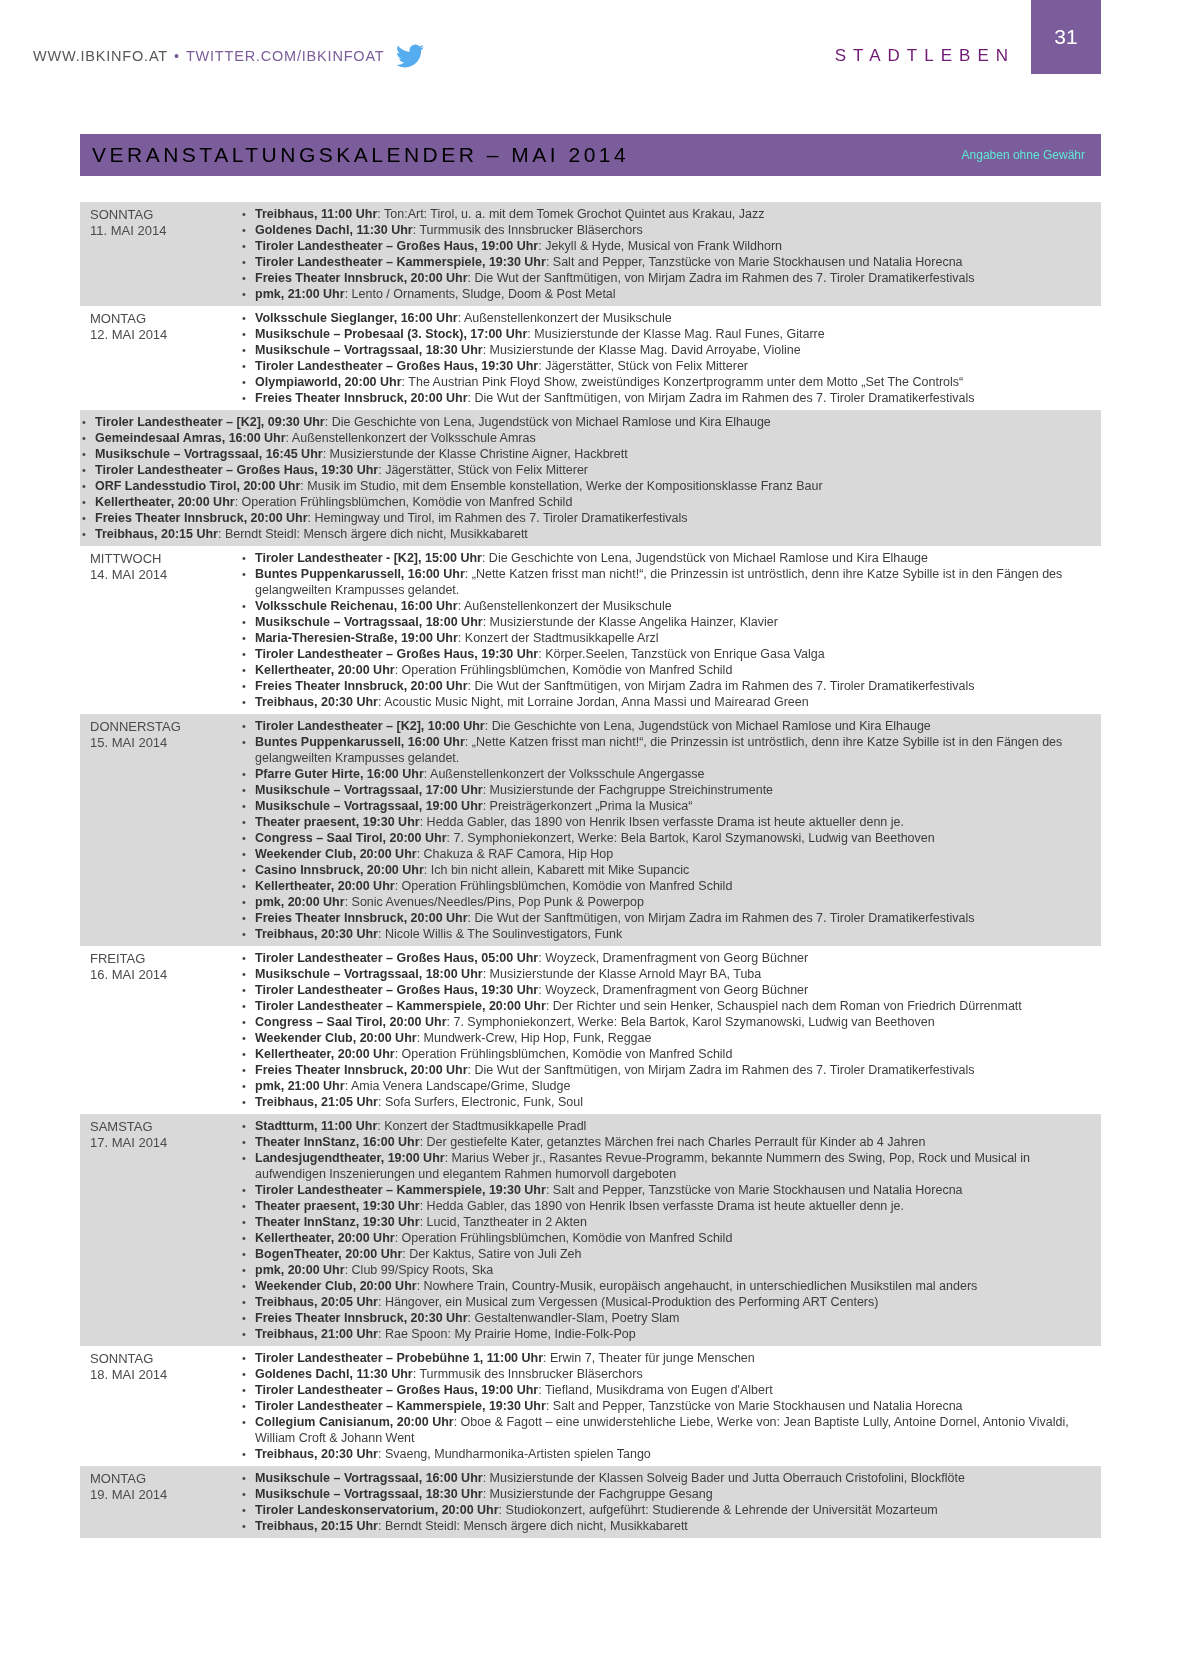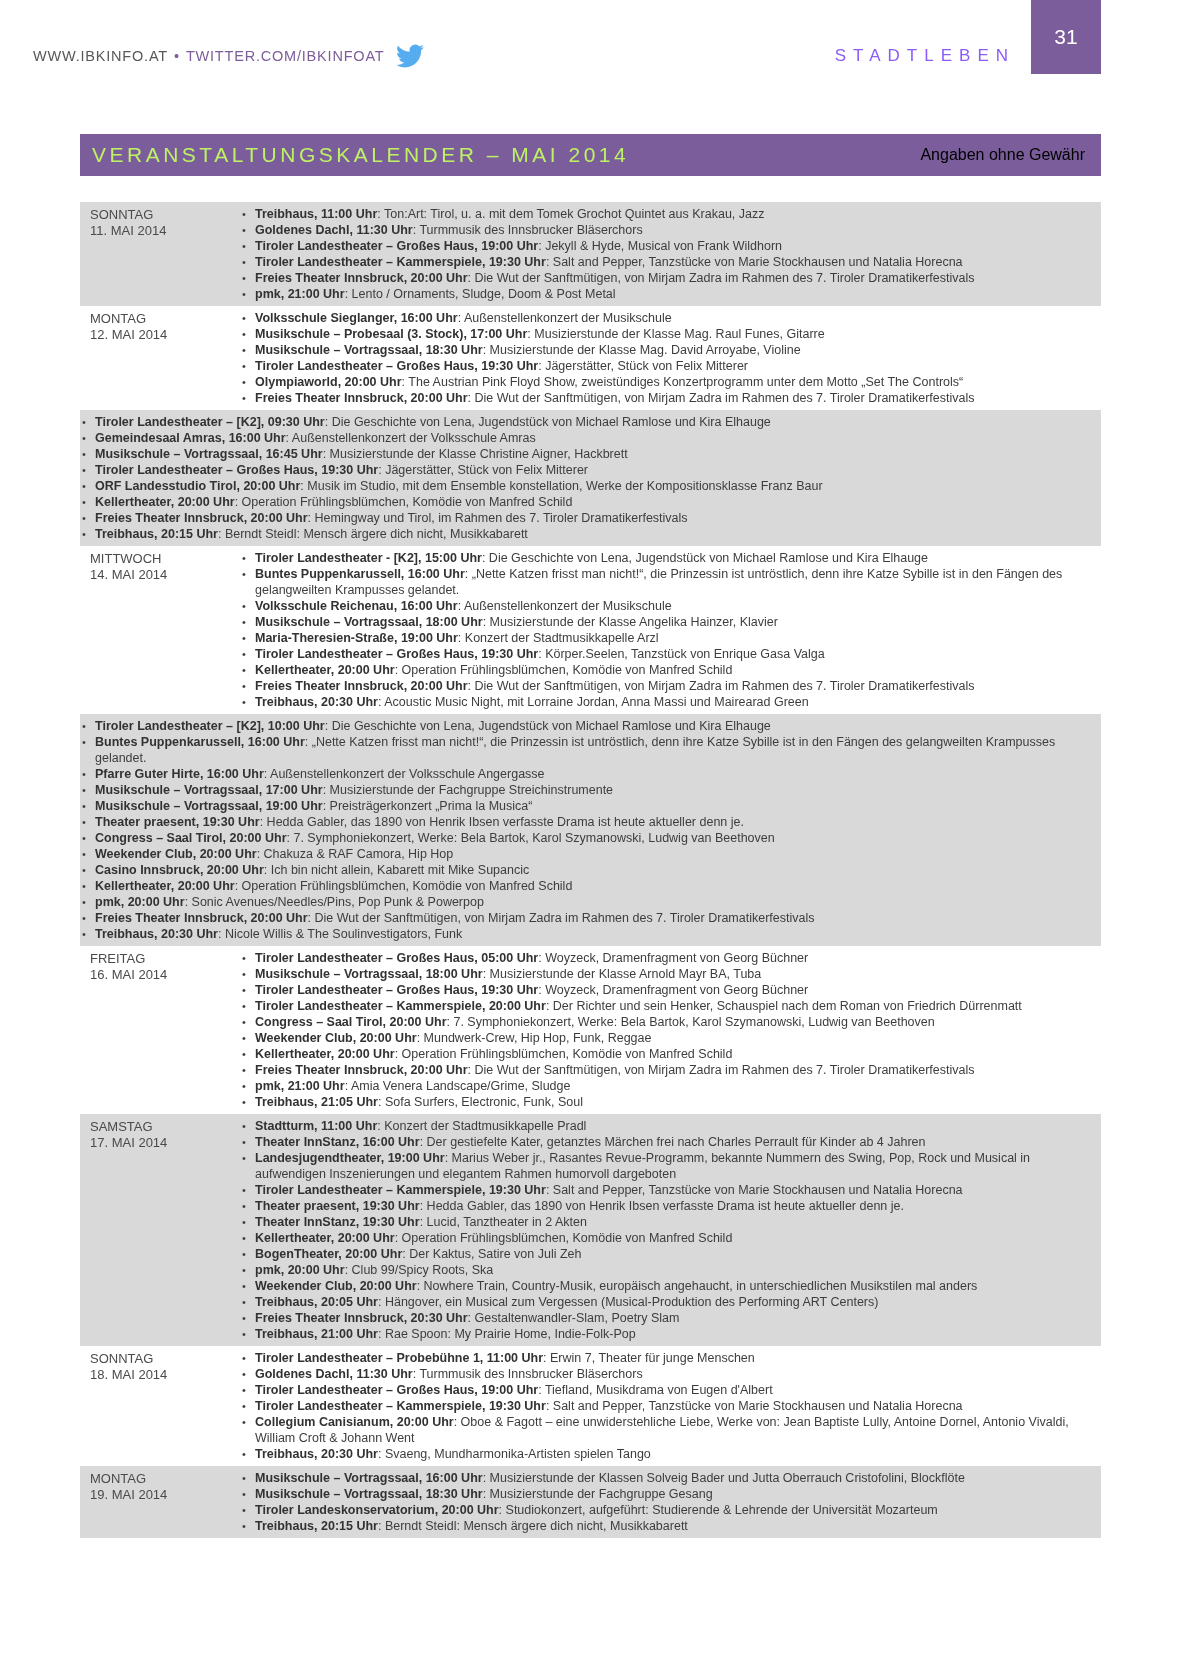--- a/index.html
+++ b/index.html
@@ -33,21 +33,21 @@
   .header-left .purple { color: var(--purple, #7b5d9b); }
   .twitter-icon { width: 28px; height: 28px; margin-left: 12px; }
   .twitter-icon path { fill: var(--twitter_blue, #55acee); }
 
   .section-title {
     position: absolute;
     right: 166px;
     top: 46px;
     font-size: 17px;
     letter-spacing: 7px;
-    color: #8b5cf6;
+    color: #701a75;
     white-space: nowrap;
   }
 
   .page-number-box {
     position: absolute;
     top: 0;
     right: 80px;
     width: 70px;
     height: 74px;
     background: var(--purple, #7b5d9b);
@@ -62,27 +62,27 @@
   .banner {
     margin: 0 80px;
     height: 42px;
     background: var(--purple, #7b5d9b);
     display: flex;
     align-items: center;
     justify-content: space-between;
     padding: 0 16px 0 12px;
   }
   .banner-title {
-    color: #bef264;
+    color: #000000;
     font-size: 21px;
     letter-spacing: 3.5px;
     font-weight: 400;
     white-space: nowrap;
   }
-  .banner-disclaimer { color: #000000; font-size: 16px; white-space: nowrap; }
+  .banner-disclaimer { color: #5eead4; font-size: 12px; white-space: nowrap; }
 
   
   .calendar { margin: 26px 80px 12px; }
 
   .day-row { display: flex; padding: 4px 0; }
   .day-row.shaded { background: var(--row_gray, #d9d9d9); }
 
   .day-col {
     width: 160px;
     flex-shrink: 0;
@@ -266,20 +266,24 @@
             <span class="bullet">•</span>
             <span class="event-text"><strong>Freies Theater Innsbruck, 20:00 Uhr</strong>: Die Wut der Sanftmütigen, von Mirjam Zadra im Rahmen des 7. Tiroler Dramatikerfestivals</span>
           </div>
           <div class="event">
             <span class="bullet">•</span>
             <span class="event-text"><strong>Treibhaus, 20:30 Uhr</strong>: Acoustic Music Night, mit Lorraine Jordan, Anna Massi und Mairearad Green</span>
           </div>
         </div>
       </section>
       <section class="day-row shaded">
+        <div class="day-col">
+          <div class="day-name">DONNERSTAG</div>
+          <div class="day-date">15. MAI 2014</div>
+        </div>
         <div class="events-col">
           <div class="event">
             <span class="bullet">•</span>
             <span class="event-text"><strong>Tiroler Landestheater – [K2], 10:00 Uhr</strong>: Die Geschichte von Lena, Jugendstück von Michael Ramlose und Kira Elhauge</span>
           </div>
           <div class="event">
             <span class="bullet">•</span>
             <span class="event-text"><strong>Buntes Puppenkarussell, 16:00 Uhr</strong>: „Nette Katzen frisst man nicht!“, die Prinzessin ist untröstlich, denn ihre Katze Sybille ist in den Fängen des gelangweilten Krampusses gelandet.</span>
           </div>
           <div class="event">

